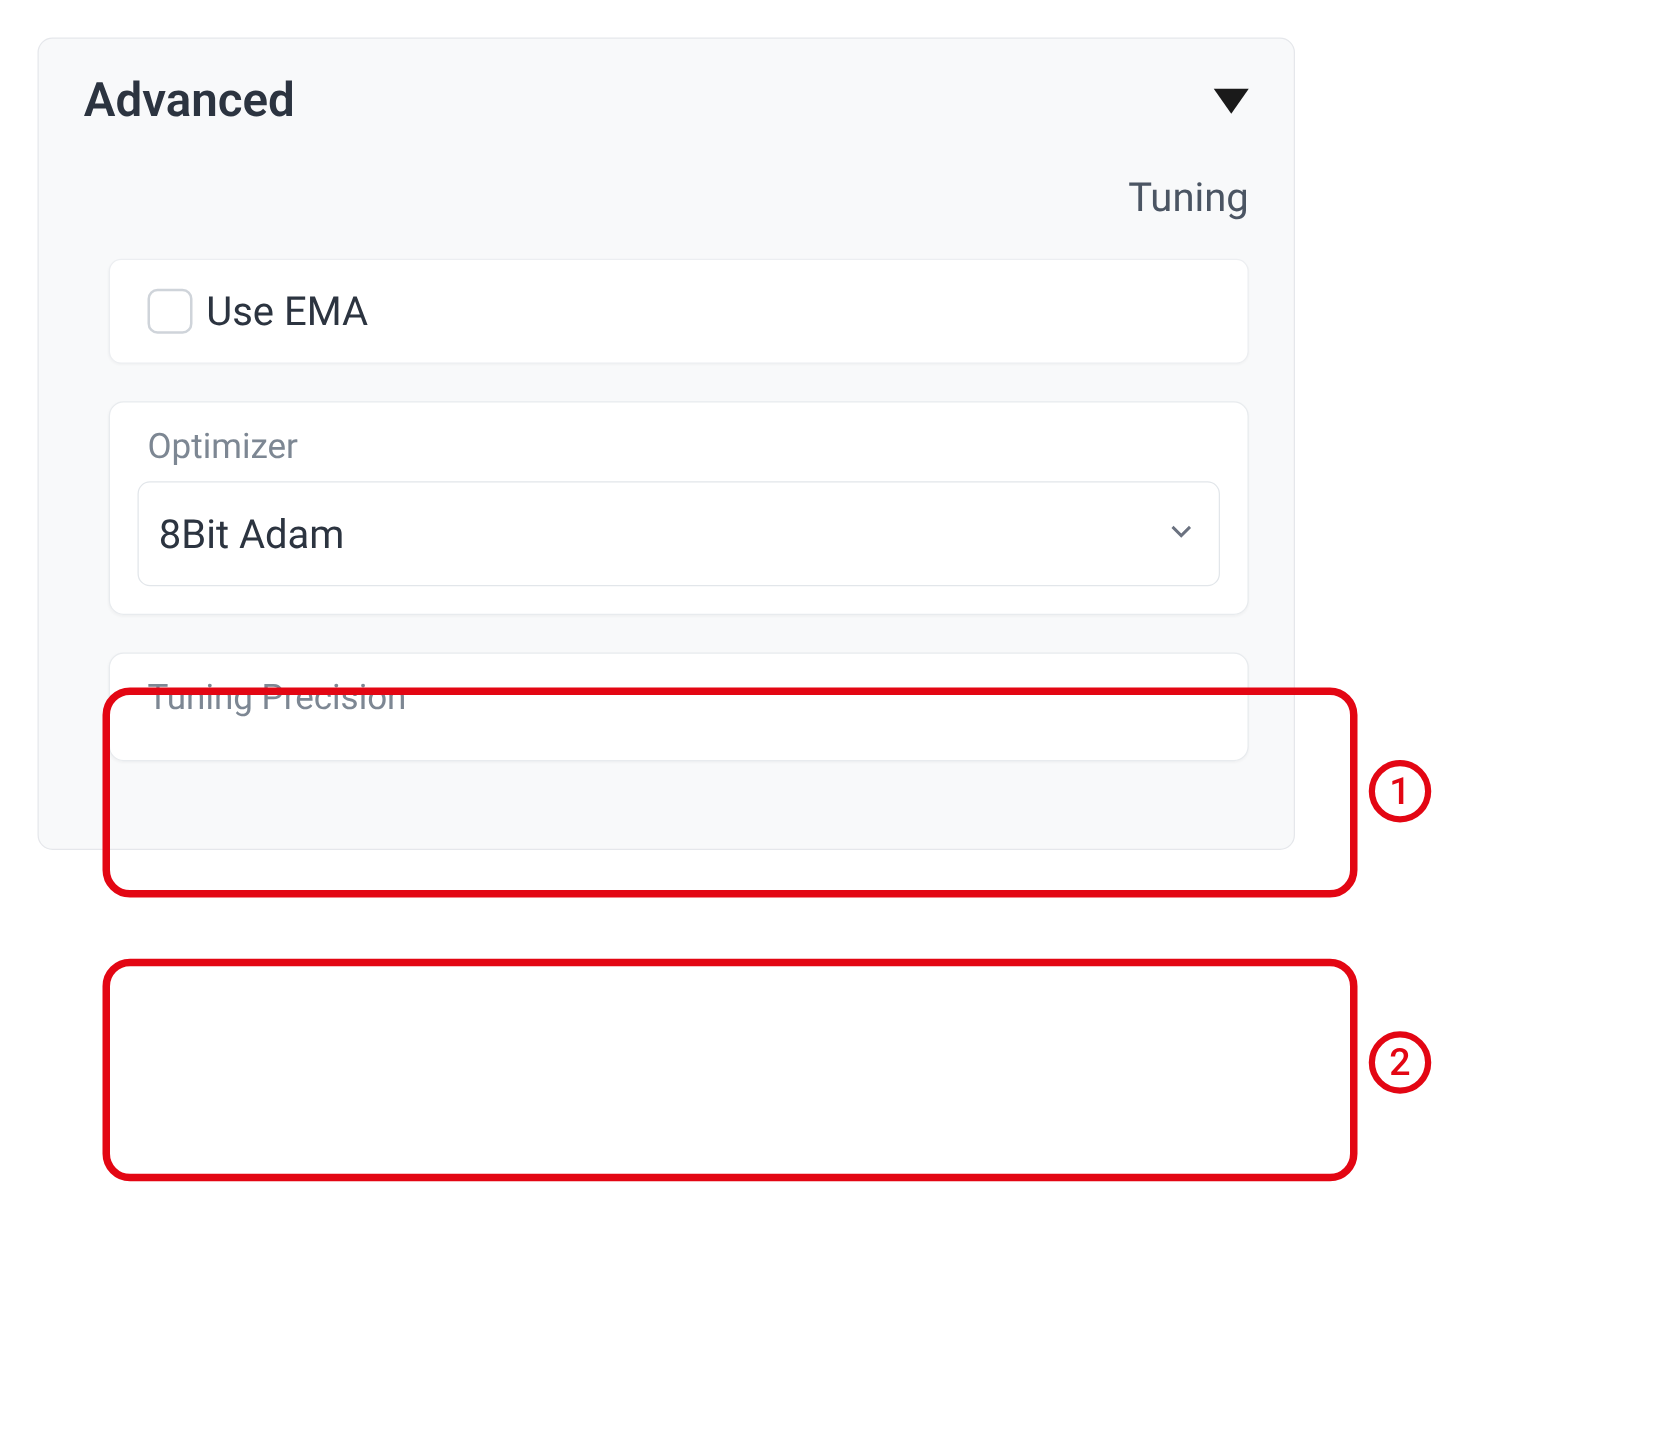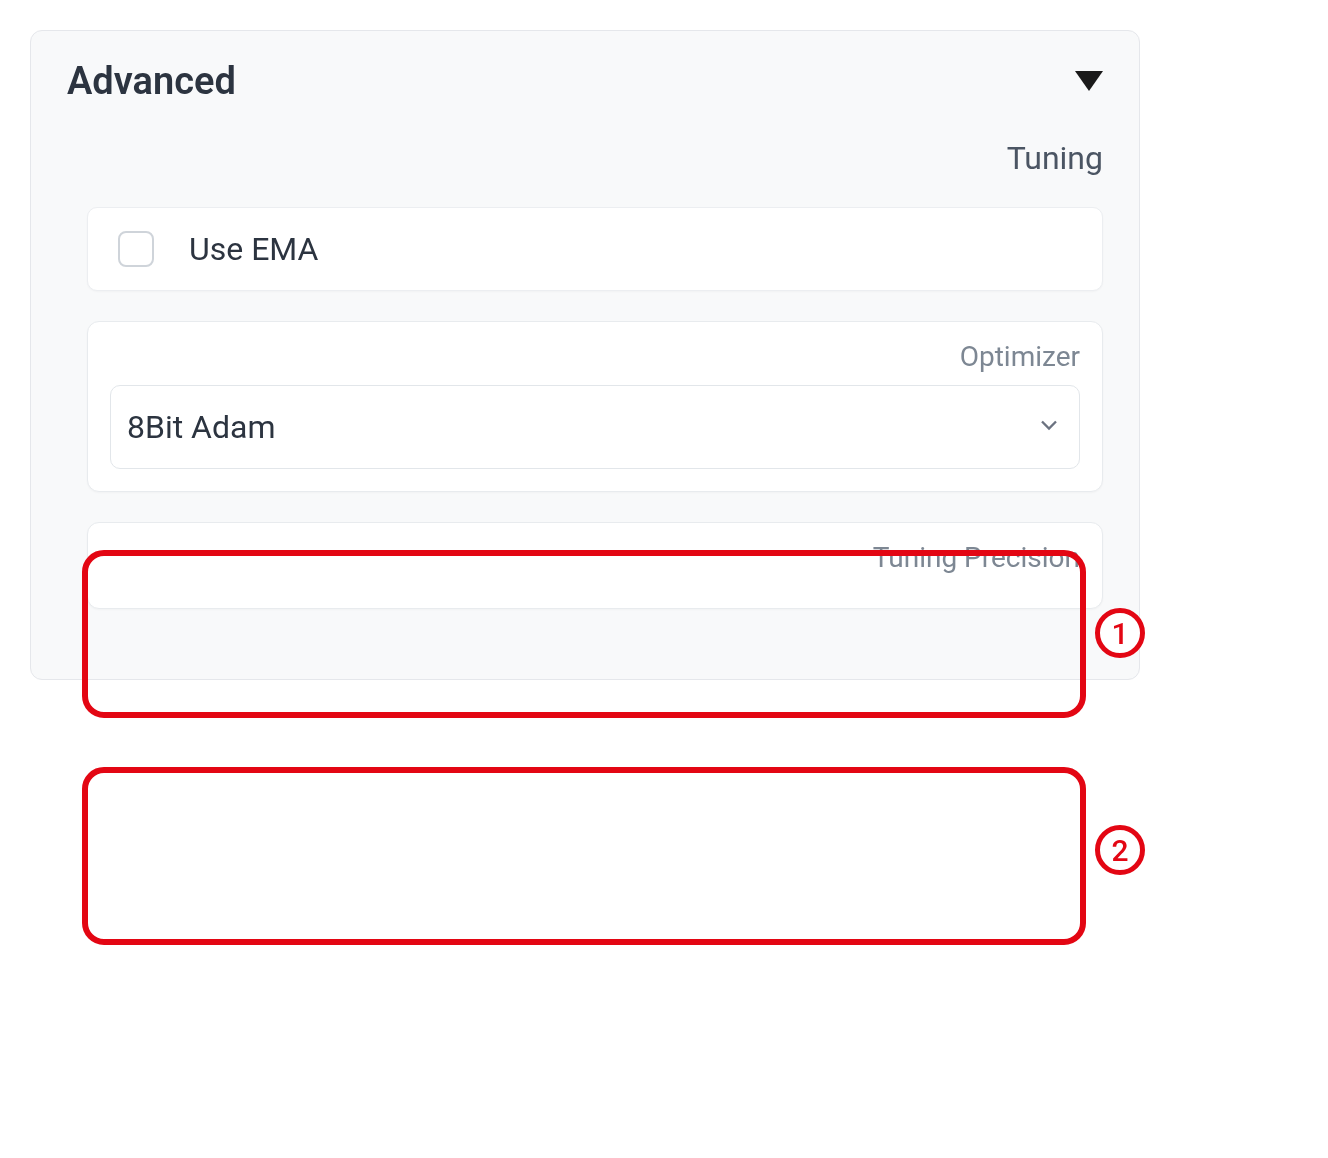--- a/index.html
+++ b/index.html
@@ -9,21 +9,21 @@
     padding: 30px;
     width: 1328px;
     height: 1158px;
     position: relative;
   }
   .panel {
     background: #f8f9fa;
     border: 1px solid #e5e7eb;
     border-radius: 12px;
     padding: 28px 36px 40px 36px;
-    width: 1110px;
+    width: 1006px;
     position: relative;
   }
   .panel-header {
     display: flex;
     justify-content: space-between;
     align-items: center;
     margin-bottom: 36px;
     cursor: pointer;
   }
   .panel-title {
@@ -45,21 +45,21 @@
     margin-bottom: 30px;
     text-align: right;
   }
   .checkbox-row {
     background: #ffffff;
     border: 1px solid #eceef1;
     border-radius: 10px;
     padding: 22px 30px;
     display: flex;
     align-items: center;
-    gap: 35px;
+    gap: 11px;
     margin-bottom: 30px;
     margin-left: 20px;
     box-shadow: 0 1px 2px rgba(0,0,0,0.03);
   }
   .checkbox {
     width: 36px;
     height: 36px;
     border: 2px solid #cfd4da;
     border-radius: 8px;
     background: #ffffff;
@@ -77,21 +77,20 @@
     margin-left: 20px;
     margin-bottom: 30px;
     position: relative;
     box-shadow: 0 1px 2px rgba(0,0,0,0.03);
   }
   .field-label {
     font-size: 28px;
     color: #7d8793;
     margin-bottom: 12px;
     padding-left: 8px;
-    text-align: right;
   }
   .select-box {
     border: 1px solid #e2e6ea;
     border-radius: 10px;
     background: #ffffff;
     padding: 22px 16px;
     display: flex;
     justify-content: space-between;
     align-items: center;
     cursor: pointer;

